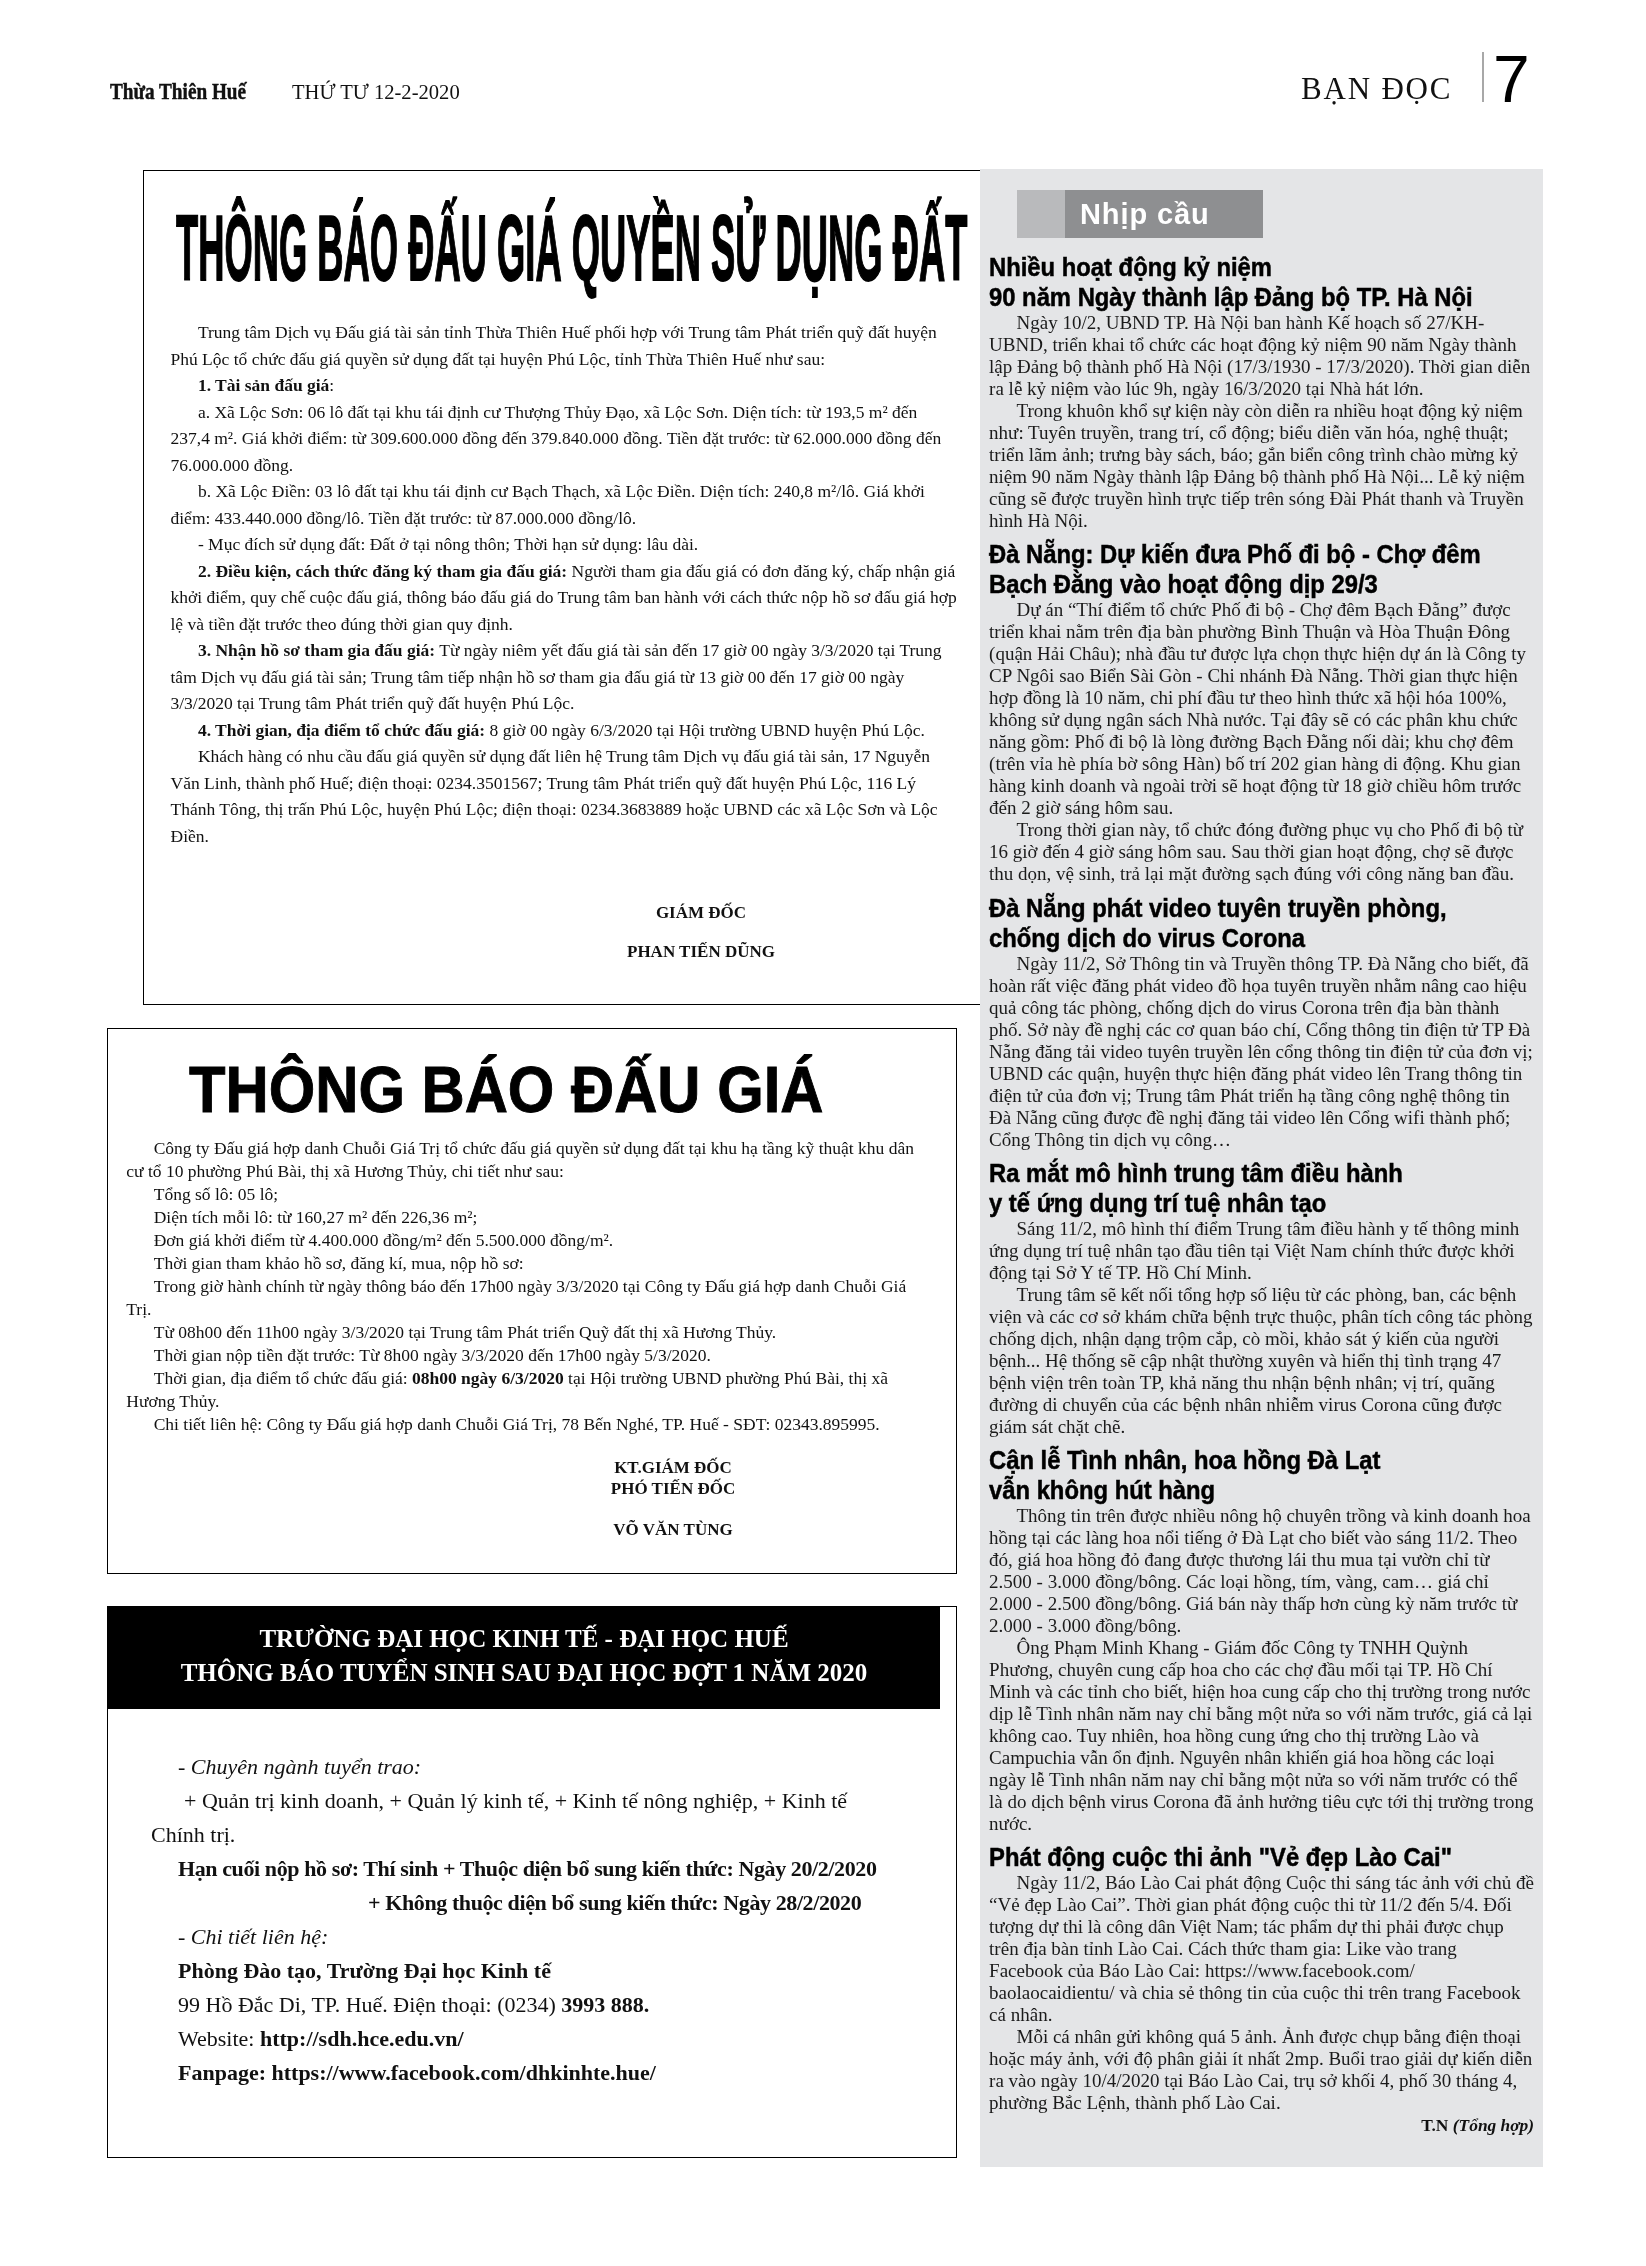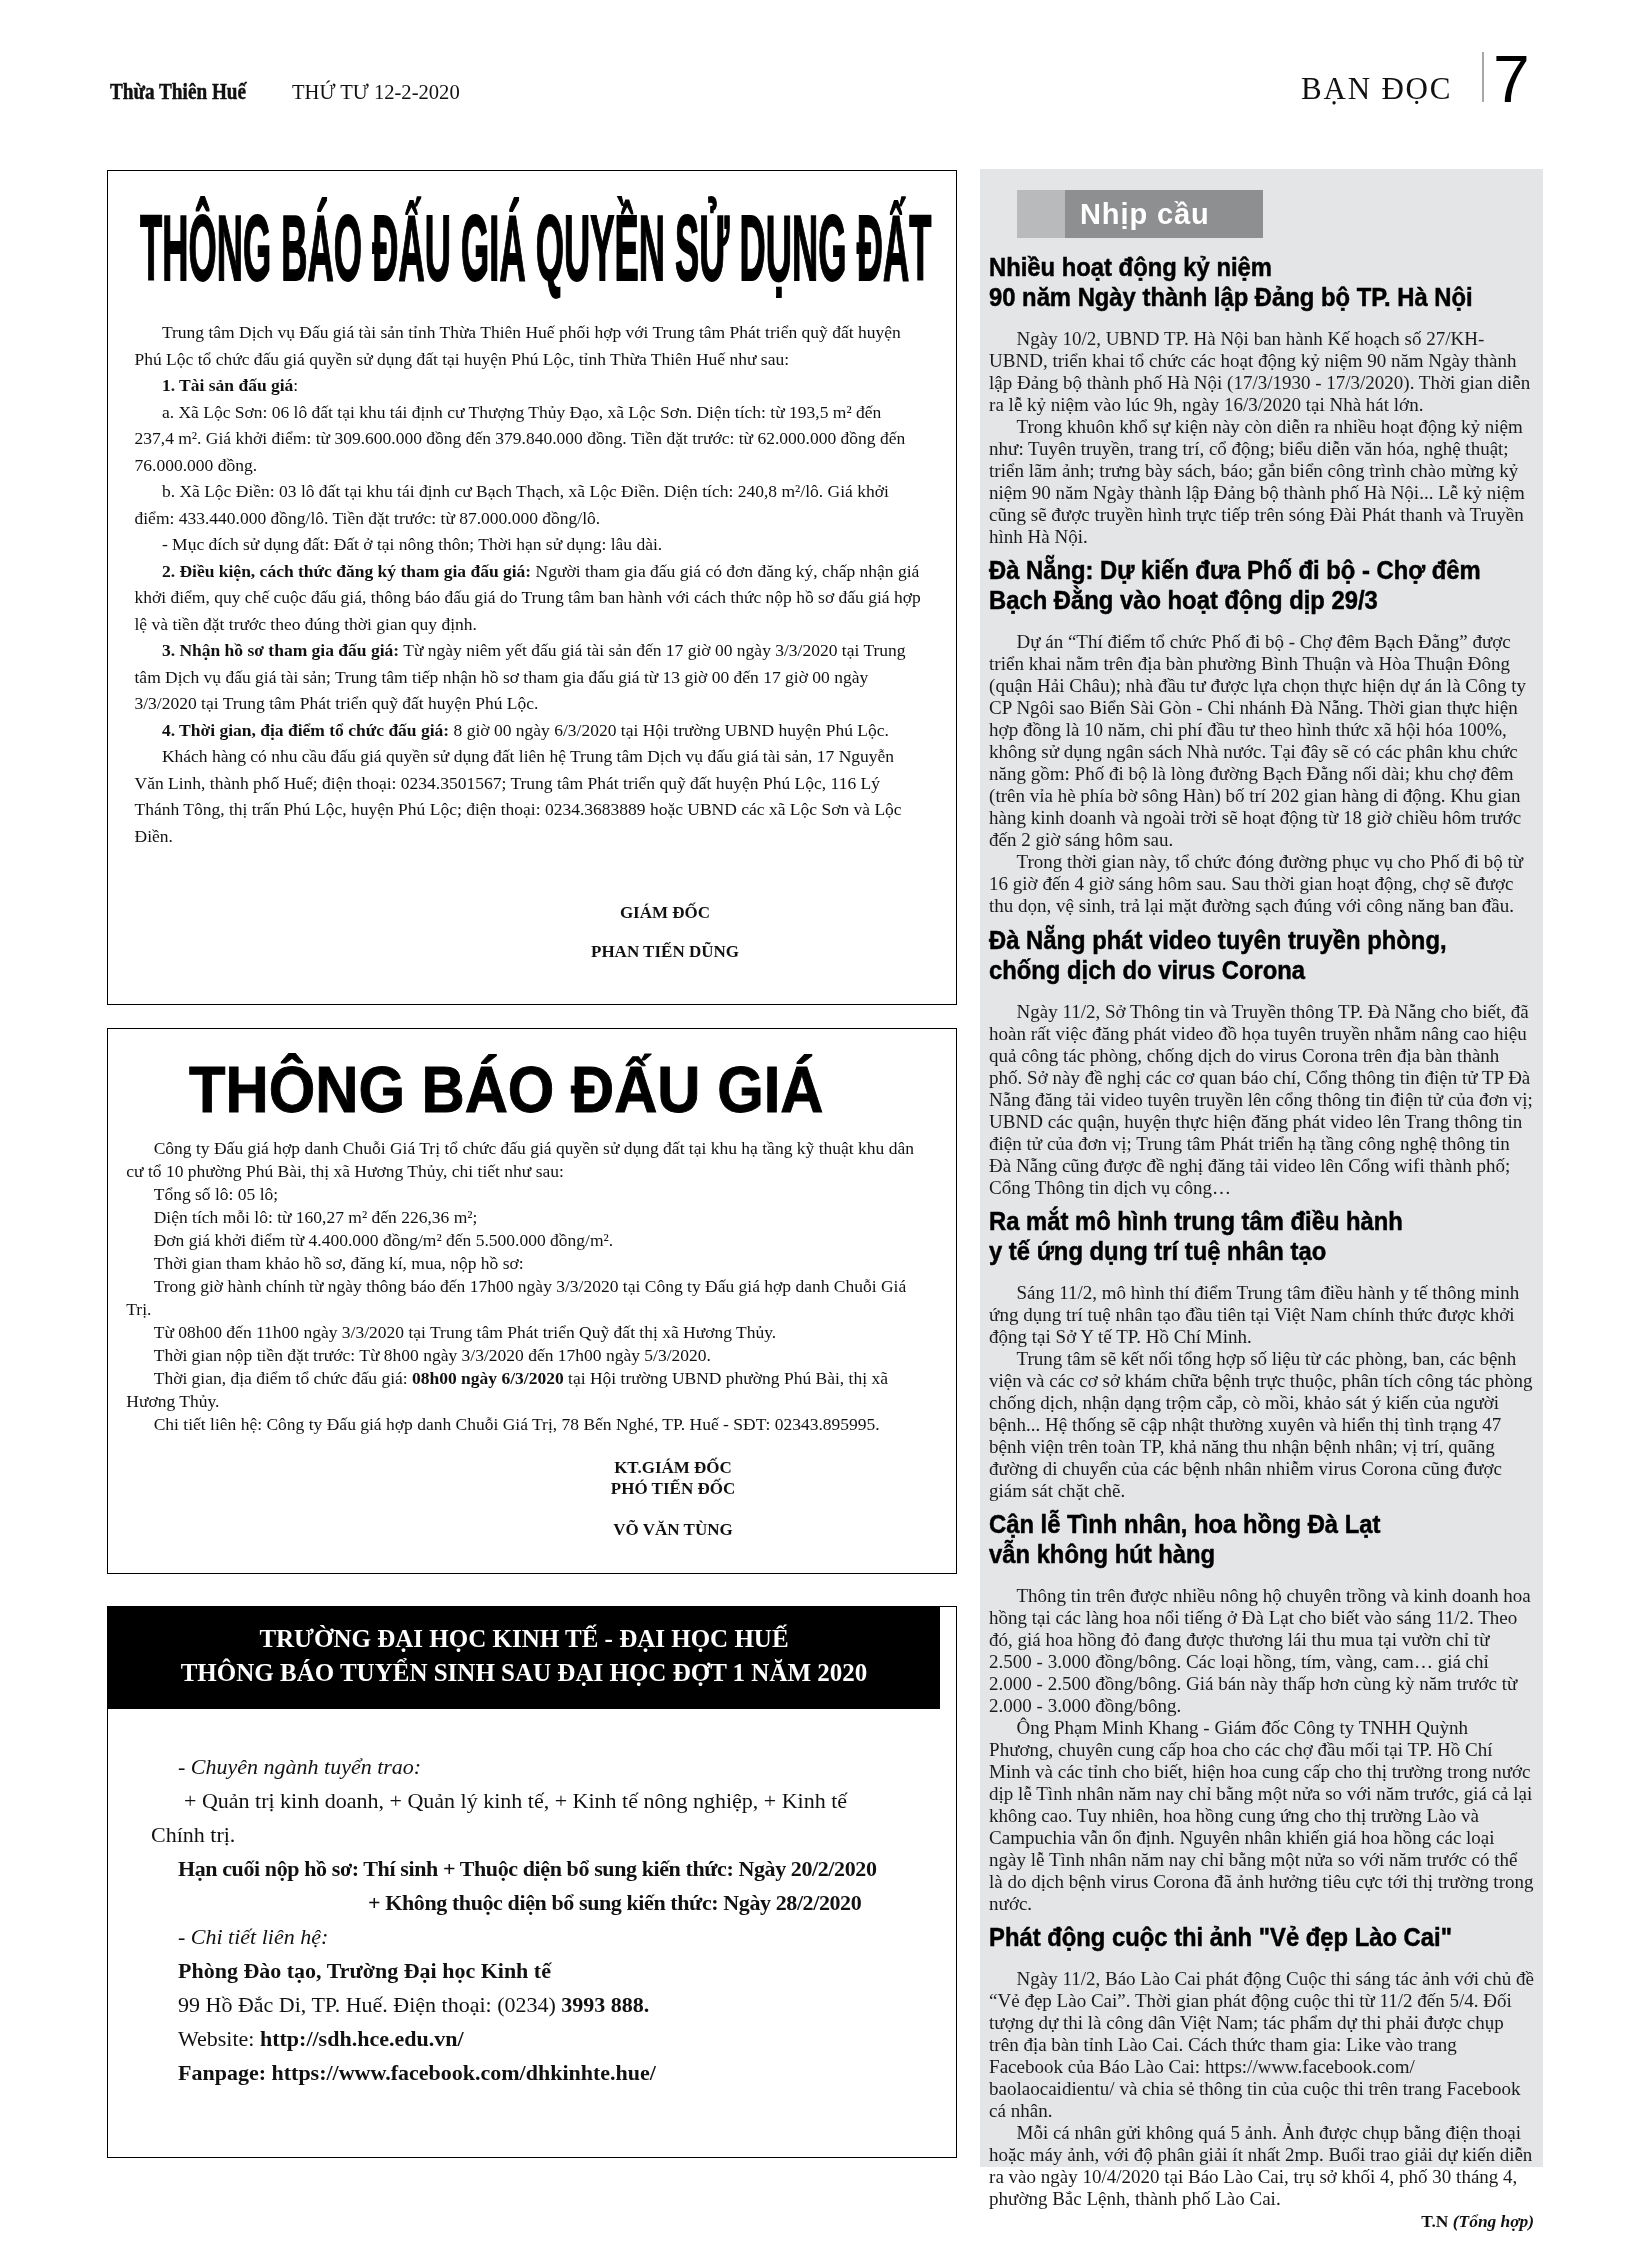--- a/index.html
+++ b/index.html
@@ -8,21 +8,21 @@
 
     
     .brand { left: 110px; top: 78px; font: bold 24px/27.4px "Liberation Serif", serif; white-space: nowrap; transform: scaleX(0.8); transform-origin: left center; -webkit-text-stroke: 0.5px #111; color: #111; }
     .date { left: 292px; top: 80px; font: 20.6px/24px "Liberation Serif", serif; white-space: nowrap; color: #111; }
     .section { left: 1301px; top: 70px; font: 31px/37px "Liberation Serif", serif; letter-spacing: 1.8px; white-space: nowrap; color: #111; }
     .vrule { left: 1482px; top: 52px; width: 1.8px; height: 50px; background: #a8a8a8; }
     .pageno { left: 1493px; top: 46px; font: 66px/66px "Liberation Sans", sans-serif; color: #000; }
 
     
     .box { position: absolute; left: 107px; width: 850px; border: 1.8px solid #000; box-sizing: border-box; background: #fff; }
-    .box1 { top: 170px; height: 835px; }
+    .box1 { top: 170px; height: 835px; margin-left: 36px; }
     .box2 { top: 1028px; height: 546px; }
     .box3 { top: 1606px; height: 552px; }
 
     .fit { position: absolute; white-space: nowrap; overflow: visible; }
     .fit > span { display: inline-block; transform-origin: left top; font-family: "Liberation Sans", sans-serif; font-weight: bold; color: #000; }
     .t1 { left: 32px; top: 31px; width: 793px; height: 93px; }
     .t1 > span { font-size: 93px; line-height: 93px; -webkit-text-stroke: 1.8px #000; }
     .t2 { left: 81px; top: 28px; width: 633px; height: 65px; }
     .t2 > span { font-size: 65px; line-height: 65px; -webkit-text-stroke: 0.9px #000; }
 
@@ -52,21 +52,21 @@
     .b3body p:nth-child(4) { padding-left: 260px; }
 
     
     .panel { position: absolute; left: 980px; top: 169px; width: 563px; height: 1998px; background: #e4e5e7; }
     .badge { position: absolute; left: 37px; top: 21px; width: 246px; height: 48px; background: #8e8f91; }
     .badge .sq { position: absolute; left: 0; top: 0; width: 48px; height: 48px; background: #b9babc; }
     .badge .lbl { position: absolute; left: 63px; top: 0; font: bold 29px/48px "Liberation Sans", sans-serif; color: #fff; letter-spacing: 0.9px; white-space: nowrap; }
     .articles { position: absolute; left: 9.1px; top: 83px; width: 545px; }
     .article .hl { font: bold 25.6px/30px "Liberation Sans", sans-serif; white-space: nowrap; transform: scaleX(0.93); transform-origin: left center; color: #000; -webkit-text-stroke: 0.5px #000; }
     .article + .article .hl:first-child { margin-top: 7.3px; }
-    .article .hl + .body { margin-top: 16px; }
+    .article .hl + .body { margin-top: 0; }
     .article .body { margin: 0; font-size: 19px; line-height: 22px; text-indent: 27.4px; color: #1a1a1a; }
     .byline { text-align: right; font: bold 17.4px/22px "Liberation Serif", serif; color: #111; }
   </style>
 </head>
 <body>
 
 <div id="page">
 
   <div class="abs brand">Thừa Thiên Huế</div>
   <div class="abs date">THỨ TƯ 12-2-2020</div>

